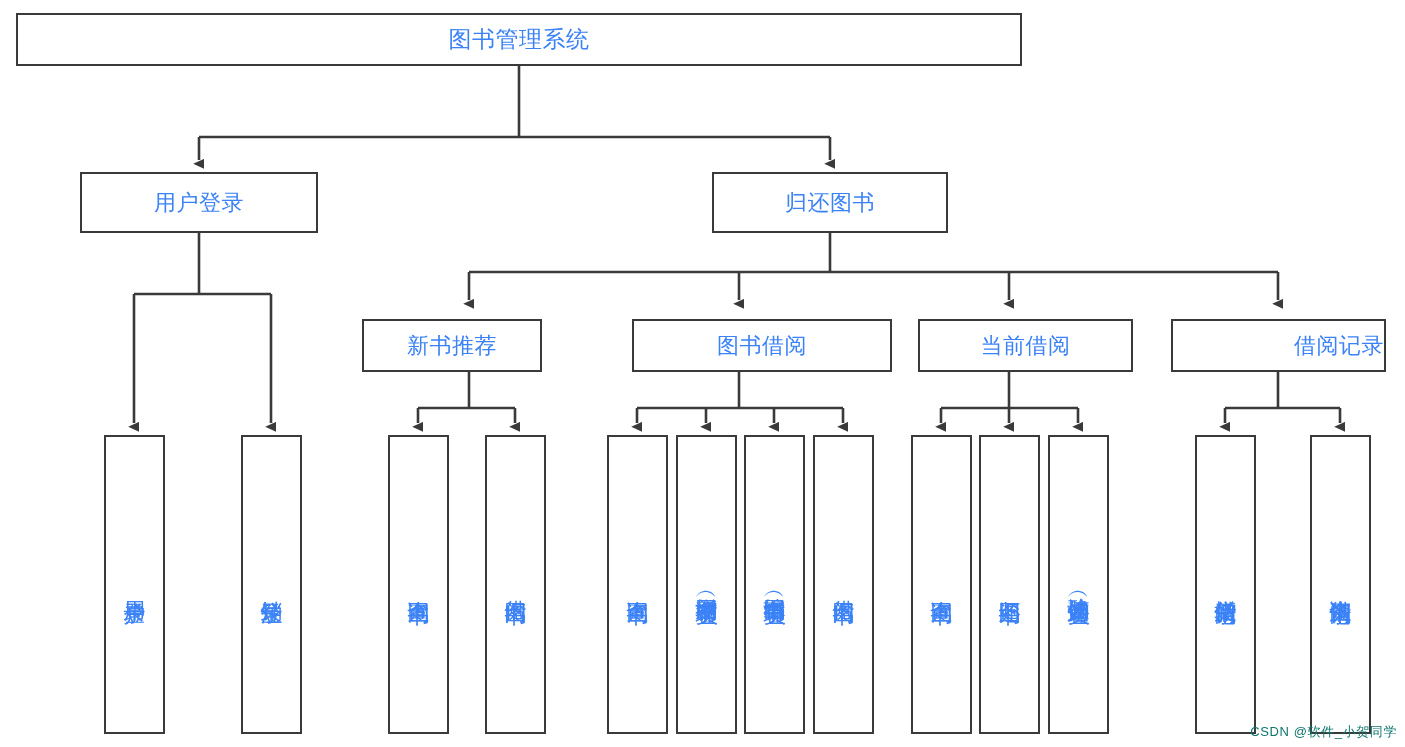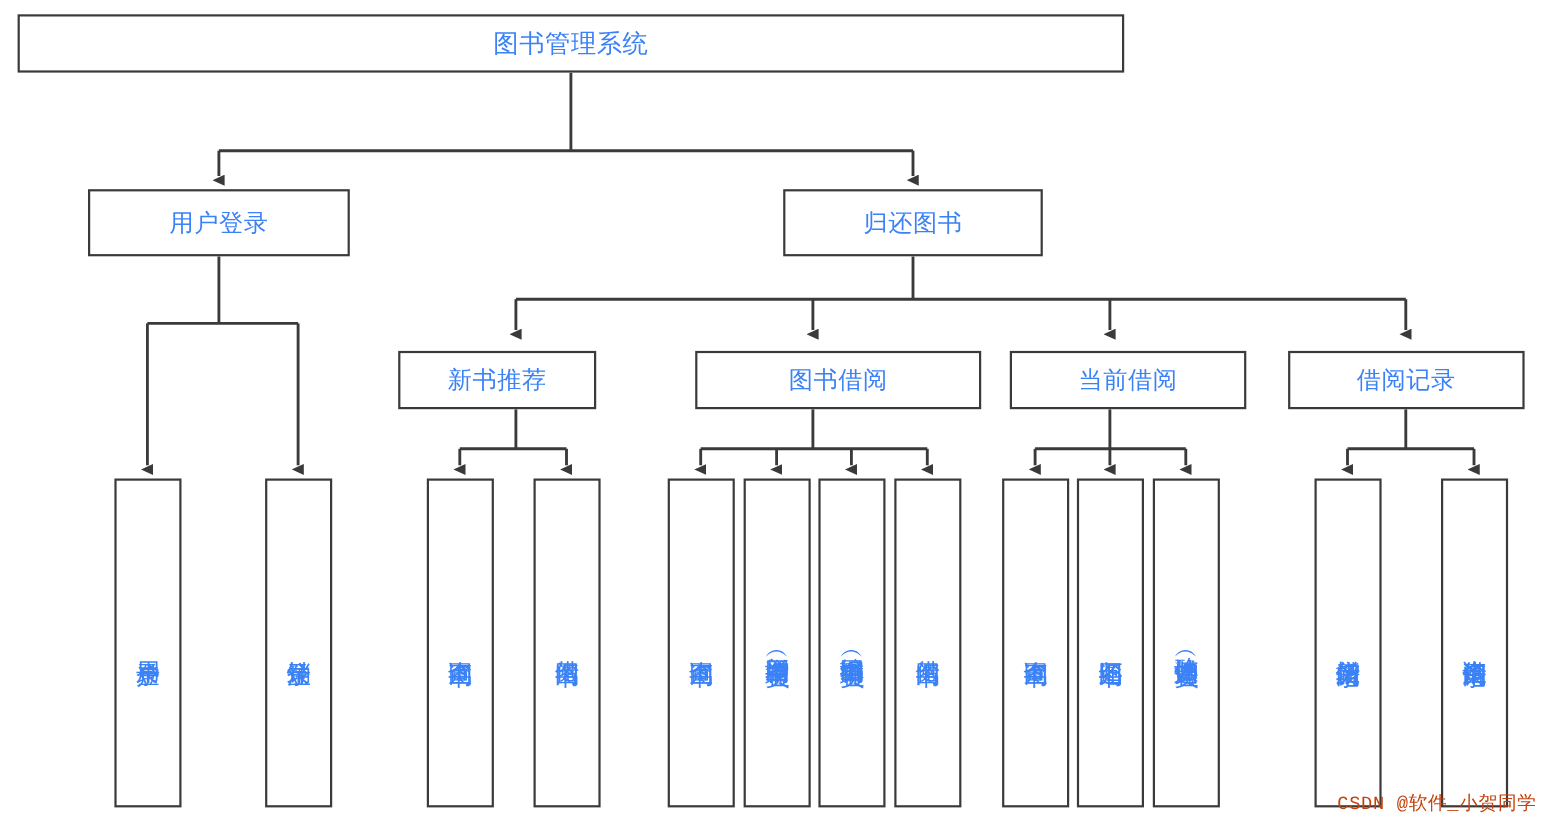--- a/index.html
+++ b/index.html
@@ -55,26 +55,25 @@
     text-orientation: upright;
     font-size: 22px;
     line-height: 1.28;
     letter-spacing: 1px;
     white-space: nowrap;
   }
   .watermark {
     position: absolute;
     right: 8px;
     bottom: 6px;
-    font-size: 17px;
-    color: #c2410c;
+    font-size: 13px;
+    color: #0f766e;
     letter-spacing: 0.6px;
     white-space: nowrap;
     user-select: none;
-    font-family: Liberation Mono, monospace;
   }
 </style>
 </head>
 <body>
 
 <div id="canvas">
 
   <svg class="connectors" viewBox="0 0 1405 747" xmlns="http://www.w3.org/2000/svg">
     <defs>
       <marker id="arrow" markerWidth="10" markerHeight="11" refX="1.2" refY="5.2" orient="auto" markerUnits="userSpaceOnUse">
@@ -139,21 +138,21 @@
 
   <div class="node horiz" style="left:362px; top:319px; width:180px; height:53px;">
     <span class="label">新书推荐</span>
   </div>
   <div class="node horiz" style="left:632px; top:319px; width:260px; height:53px;">
     <span class="label">图书借阅</span>
   </div>
   <div class="node horiz" style="left:902px; top:319px; width:215px; height:53px;margin-left:16px;">
     <span class="label">当前借阅</span>
   </div>
-  <div class="node horiz" style="left:1171px; top:319px; width:215px; height:53px;">
+  <div class="node horiz" style="left:1171px; top:319px; width:215px; height:53px;justify-content:flex-end;">
     <span class="label">借阅记录</span>
   </div>
 
   <div class="node leaf" style="left:104px; top:435px; width:61px; height:299px;">
     <span class="label">用户登录</span>
   </div>
   <div class="node leaf" style="left:241px; top:435px; width:61px; height:299px;">
     <span class="label">注销登录</span>
   </div>
 

